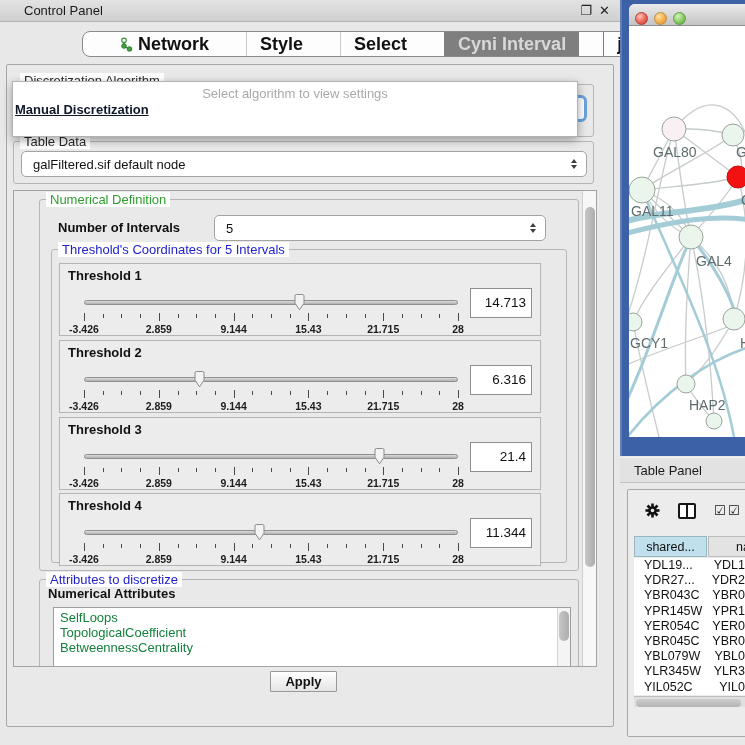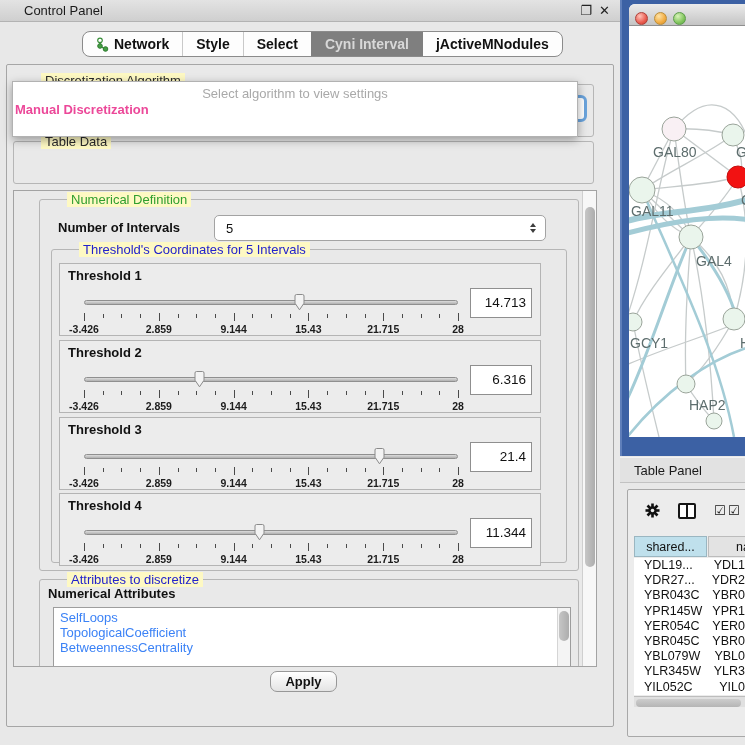--- a/index.html
+++ b/index.html
@@ -12,53 +12,53 @@
     background:linear-gradient(#e3e3e3,#cfcfcf); border-bottom:1px solid #b3b3b3; }
   .cp-title { position:absolute; left:24px; top:3px; font-size:13px; color:#1a1a1a; }
   .win-btn { position:absolute; top:3px; font-size:13px; font-weight:bold; color:#222; cursor:default; }
   .float-btn { right:28px; }
   .close-btn { right:10px; }
 
   .seg-tabs { position:absolute; display:inline-flex; background:#fdfdfd; border:1.5px solid #8b8b8b;
     border-radius:8px; overflow:hidden; height:26px; }
   #top-tabs { left:82px; top:31px; }
   #bottom-tabs { left:141px; top:701px; height:24px; }
-  .seg { display:flex; align-items:center; gap:5px; padding:0 13px; font-size:14px; font-weight:bold;
-    color:#111; background:transparent; white-space:nowrap; }
+  .seg { display:flex; align-items:center; gap:5px; padding:0 13px; font-size:18px; font-weight:bold;
+    color:#111; background:transparent; white-space:nowrap;margin-left:24px; }
   .seg + .seg { border-left:1px solid #c9c9c9; }
   .seg.sel { background:#7f7f7f; color:#d8d8d8; border-left-color:#7f7f7f; }
   .seg.sel + .seg { border-left-color:#7f7f7f; }
   .tabicon { display:inline-flex; }
 
   .outer-panel { position:absolute; left:6px; top:64px; width:608px; height:663px;
     background:#e9e9e9; border:1px solid #a6a6a6; border-radius:2px; }
 
   .group { position:absolute; border:1px solid #b6b6b6; border-radius:3px; }
-  .group-title { position:absolute; top:-8px; left:6px; background:#fef9c3; padding:0 4px;
-    font-size:13px; white-space:nowrap;margin-left:21px; }
+  .group-title { position:absolute; top:-8px; left:6px; background:#ffffff; padding:0 4px;
+    font-size:13px; white-space:nowrap; }
   .gt-green { color:#2f9e2f; }
   .gt-blue  { color:#2222cc; }
   .gt-dark  { color:#2a2a2a; }
 
   .combo { position:absolute; background:#fff; border:1px solid #a3a3a3; border-radius:5px;
     font-size:13px; color:#111; }
   .combo .ctext { position:absolute; left:11px; top:50%; transform:translateY(-50%); white-space:nowrap; }
   .arrows { position:absolute; right:9px; top:50%; transform:translateY(-50%); display:flex; flex-direction:column; gap:2px; }
   .arrows i { display:block; width:0; height:0; border-left:3.5px solid transparent; border-right:3.5px solid transparent; }
   .arrows .up   { border-bottom:4.5px solid #3d3d3d; }
   .arrows .down { border-top:4.5px solid #3d3d3d; }
 
   .focus-combo { left:21px; top:95px; width:566px; height:27px; border:3px solid #6aa3dc; border-radius:6px; z-index:2; }
 
   
   .dd-popup { position:absolute; left:12px; top:81px; width:566px; height:56px; background:#fff;
     border:1px solid #b2b2b2; box-shadow:0 3px 9px rgba(0,0,0,.35); z-index:40; }
   .dd-placeholder { position:absolute; left:0; right:0; top:4px; text-align:center; font-size:13px; color:#a9a9a9; }
   .dd-options { position:absolute; left:2px; top:20px; right:2px; }
-  .dd-option { font-size:13px; color:#ec4899; height:16px; line-height:16px; white-space:nowrap; }
+  .dd-option { font-size:13px; color:#0f172a; height:16px; line-height:16px; white-space:nowrap;text-decoration:underline; }
   .dd-option:first-child { font-weight:bold; }
 
   
   .scroll-panel { position:absolute; left:13px; top:190px; width:584px; height:477px;
     background:#e9e9e9; border:1px solid #a3a3a3; overflow:hidden; }
   .vscroll { position:absolute; right:0; top:0; bottom:0; width:14px; background:#f7f7f7; border-left:1px solid #cfcfcf; }
   .vthumb { position:absolute; left:1.5px; width:10px; border-radius:5px; background:linear-gradient(90deg,#c6c6c6,#adadad); }
   .sp-vthumb { top:16px; height:360px; }
 
   .noi-label { position:absolute; left:44px; top:29px; font-size:13px; font-weight:bold; color:#111; }
@@ -75,26 +75,26 @@
   .ticks i { position:absolute; width:1px; background:#4a4a4a; top:1px; height:4px; }
   .ticks i.major { top:0; height:8px; }
   .tick-labels { position:absolute; left:0; right:0; top:29px; height:12px; }
   .tlabel { position:absolute; transform:translateX(-50%); font-size:10.5px; font-weight:bold; color:#1c1c1c; white-space:nowrap; }
   .value-field { position:absolute; left:410px; top:24px; width:62px; height:30px; background:#fff;
     border:1px solid #8f8f8f; font-size:13.5px; color:#111; text-align:right; line-height:28px; padding-right:5px; }
 
   .attrs-title { position:absolute; left:34px; top:395px; font-size:13px; font-weight:bold; color:#111; }
   .listbox { position:absolute; left:39px; top:416px; width:518px; height:80px; background:#fff; border:1px solid #9d9d9d; }
   .listbox ul { list-style:none; padding:2px 0 0 6px; }
-  .listbox li { font-size:13px; color:#3b82f6; height:15px; line-height:15px; white-space:nowrap; }
+  .listbox li { font-size:13px; color:#15803d; height:15px; line-height:15px; white-space:nowrap; }
   .list-vscroll { position:absolute; right:0; top:0; bottom:0; width:13px; background:#f4f4f4; border-left:1px solid #d5d5d5; }
   .list-vthumb { top:3px; height:30px; left:1px; }
 
   .apply-btn { position:absolute; left:270px; top:671px; width:67px; height:21px;
-    background:linear-gradient(#ffffff,#e4e4e4); border:1px solid #979797; border-radius:7px;
+    background:linear-gradient(#ffffff,#e4e4e4); border:1px solid #979797; border-radius:1px;
     font-size:13px; font-weight:bold; color:#111; text-align:center; line-height:19px; }
 
   
   .net-frame { position:absolute; left:620px; top:0; width:125px; height:456px; background:#3c61a4;
     border-left:2px solid #5f7fba; }
   .mac-window { position:absolute; left:629px; top:4px; width:130px; height:433px; background:#fff;
     border-radius:6px 0 0 0; }
   .mac-titlebar { position:absolute; left:0; top:0; right:0; height:22px;
     background:linear-gradient(#ebebeb,#c4c4c4); border-bottom:1px solid #8f8f8f; border-radius:6px 0 0 0; }
   .light { position:absolute; top:8px; width:13px; height:13px; border-radius:50%; }
@@ -173,20 +173,27 @@
   </div>
   <div class="combo focus-combo">
     <span class="arrows">
         <i class="up"></i>
         <i class="down"></i>
       </span>
   </div>
 
   <div class="group" style="left:13px; top:141px; width:581px; height:43px;">
     <span class="group-title gt-dark">Table Data</span>
+  </div>
+  <div class="combo" style="left:21px; top:151px; width:566px; height:26px;">
+    <span class="ctext">galFiltered.sif default node</span>
+    <span class="arrows">
+        <i class="up"></i>
+        <i class="down"></i>
+      </span>
   </div>
 
   <div class="dd-popup">
     <div class="dd-placeholder">Select algorithm to view settings</div>
     <div class="dd-options" id="dd-options">
         <div class="dd-option">Manual Discretization</div>
       </div>
   </div>
 
   <div class="scroll-panel">

